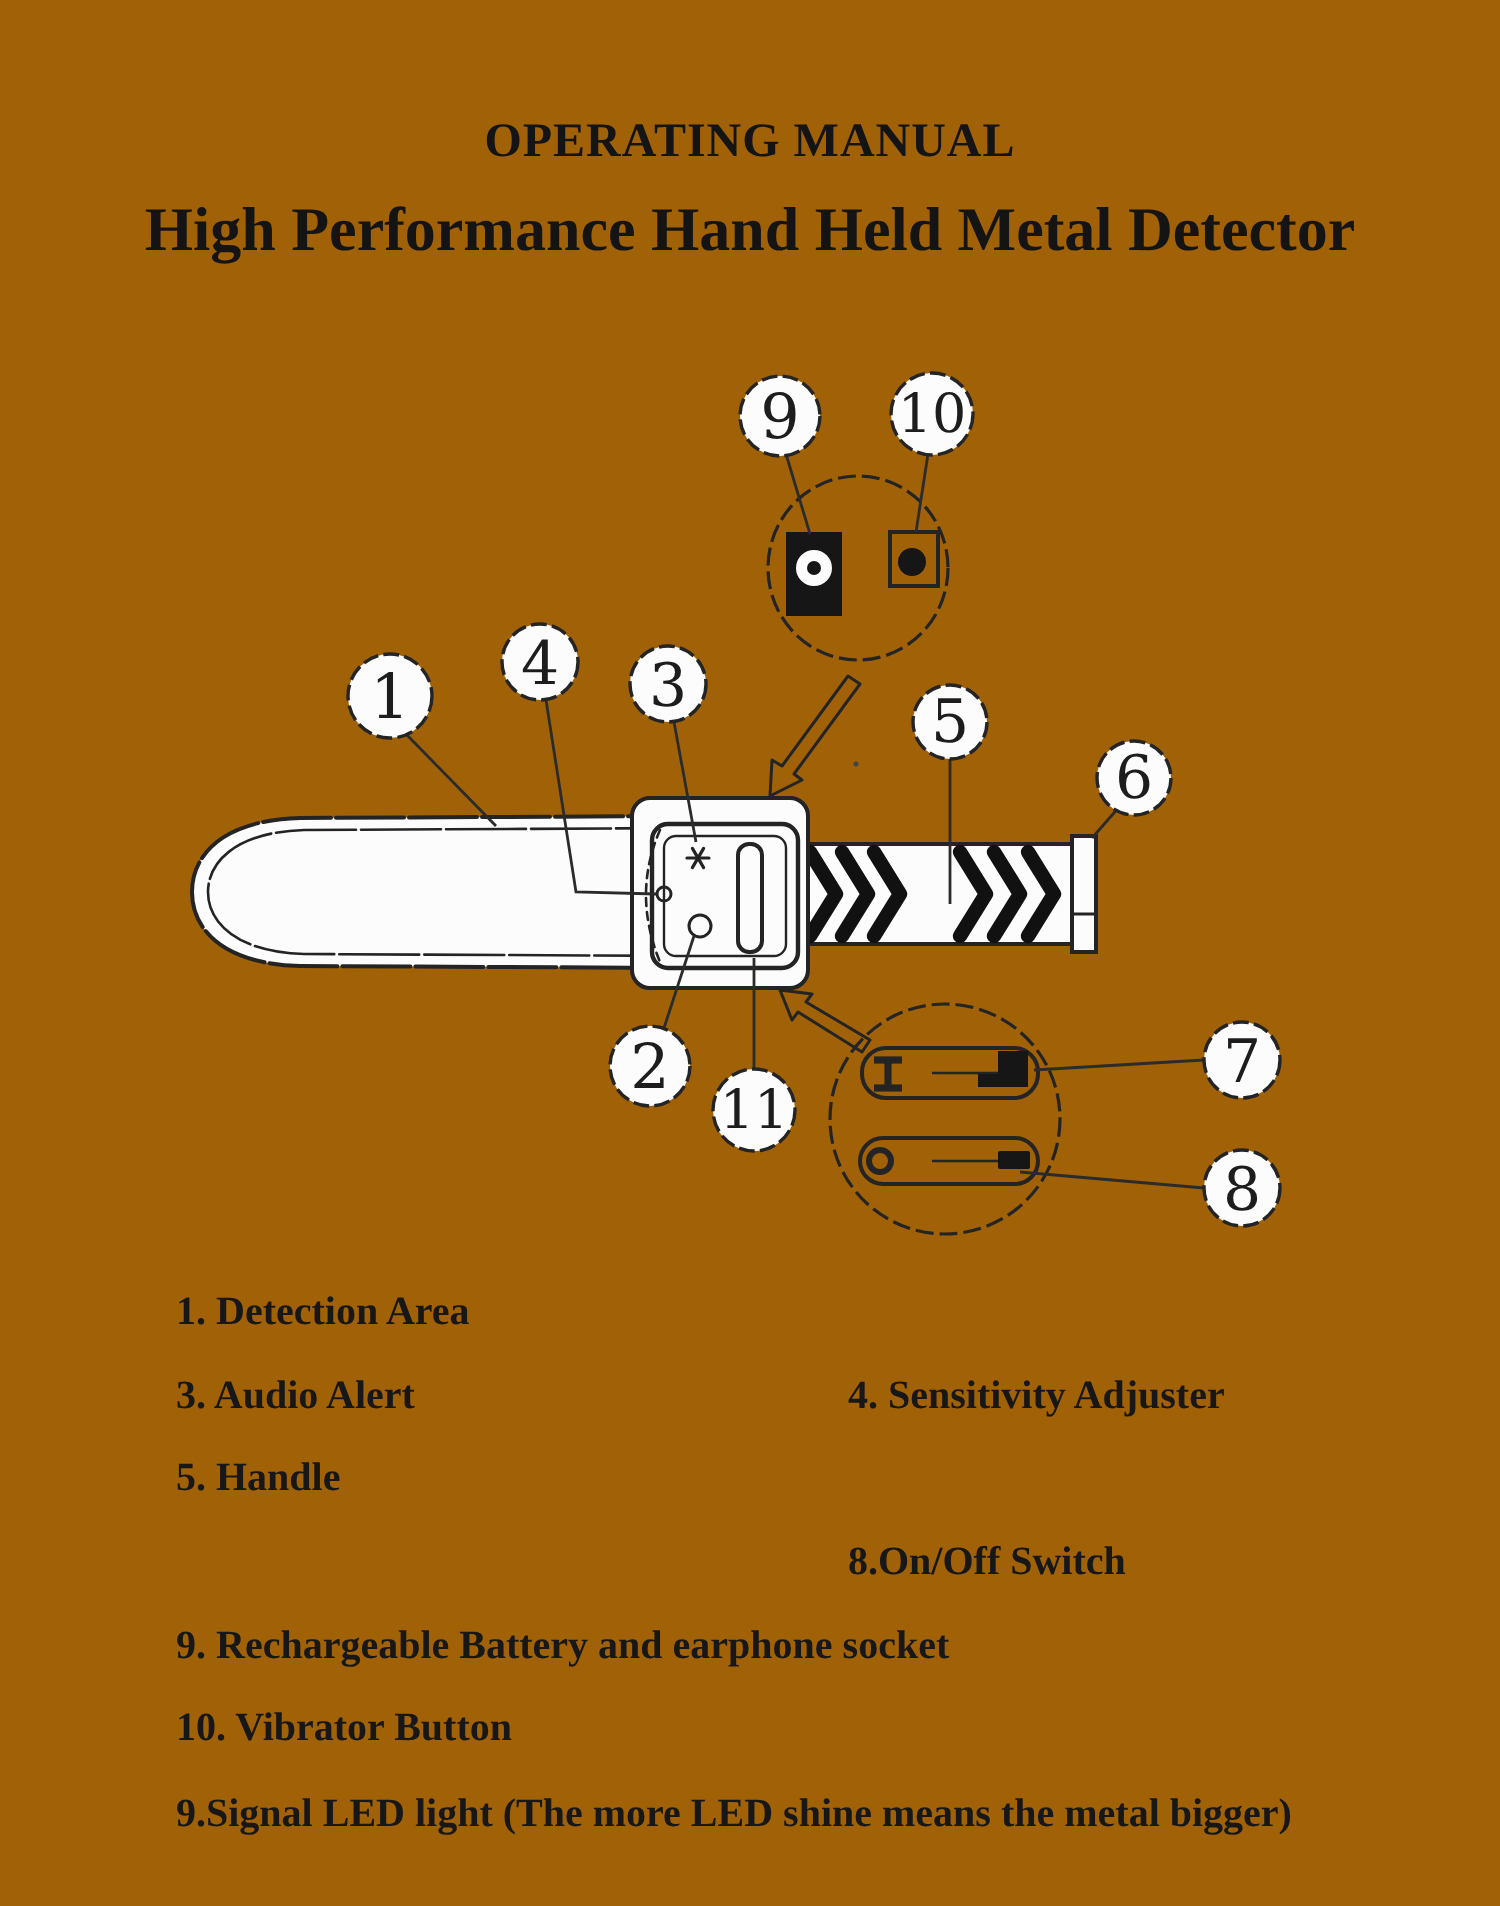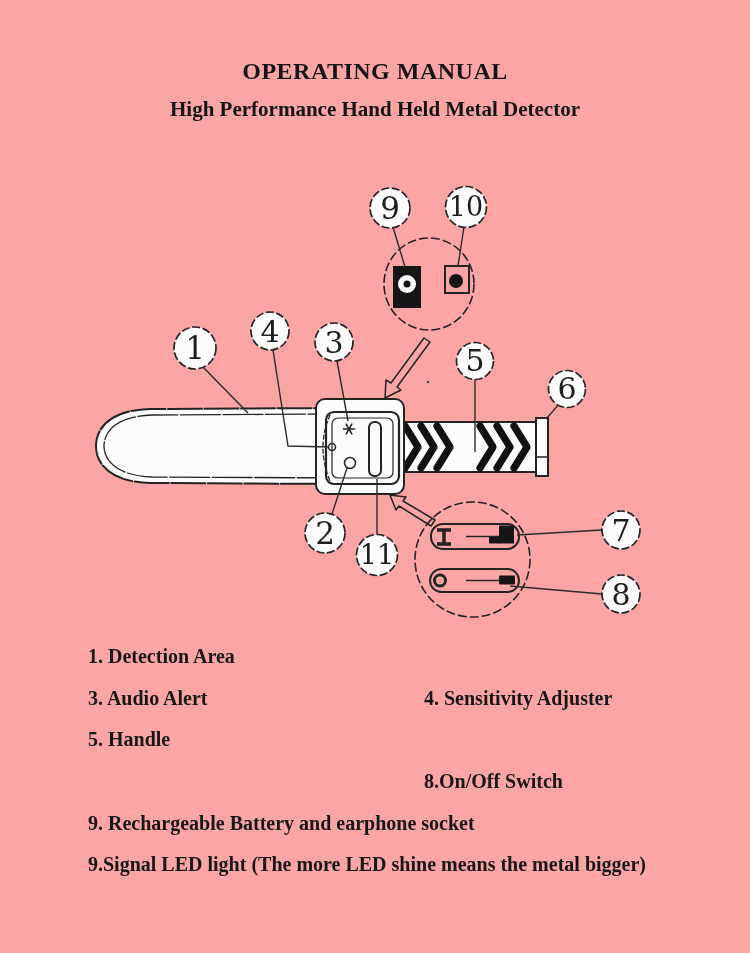--- a/index.html
+++ b/index.html
@@ -1,27 +1,27 @@
 <!DOCTYPE html>
 <html><head>
 <meta charset="utf-8">
 <style>
   html,body { margin:0; padding:0; background:#e8e8e8; }
   .page {
     position:relative; width:750px; height:953px; margin:0 auto;
-    background:#fca5a5; overflow:hidden;
+    background:#a16207; overflow:hidden;
     font-family:"Liberation Serif", serif; color:#1d1d1d;
   }
   .title {
     position:absolute; top:58px; left:0; width:750px; text-align:center;
     font-size:24px; font-weight:bold; letter-spacing:0.5px; color:#141414;
   }
   .subtitle {
     position:absolute; top:97px; left:0; width:750px; text-align:center;
-    font-size:21px; font-weight:bold; color:#141414;
+    font-size:31px; font-weight:bold; color:#141414;
   }
   .diagram-svg { position:absolute; top:170px; left:0; }
   .legend { position:absolute; top:0; left:0; width:750px; height:953px; }
   .legend-row { position:absolute; left:0; width:664px; height:26px; }
   .legend-row:nth-of-type(1) { top:645px; }
   .legend-row:nth-of-type(2) { top:687px; }
   .legend-row:nth-of-type(3) { top:728px; }
   .legend-row:nth-of-type(4) { top:770px; }
   .legend-row:nth-of-type(5) { top:812px; }
   .legend-row:nth-of-type(6) { top:853px; }
@@ -166,18 +166,22 @@
       <span class="legend-left">5. Handle</span>
     </div>
     <div class="legend-row">
       <span class="legend-right">8.On/Off Switch</span>
     </div>
     <div class="legend-row">
       <span class="legend-left">9. Rechargeable Battery and earphone socket</span>
       <span class="legend-right"></span>
     </div>
     <div class="legend-row">
+      <span class="legend-left">10. Vibrator Button</span>
+      <span class="legend-right"></span>
+    </div>
+    <div class="legend-row">
       <span class="legend-left">9.Signal LED light (The more LED shine means the metal bigger)</span>
       <span class="legend-right"></span>
     </div>
   </div>
 
 </div>
 
 </body></html>

